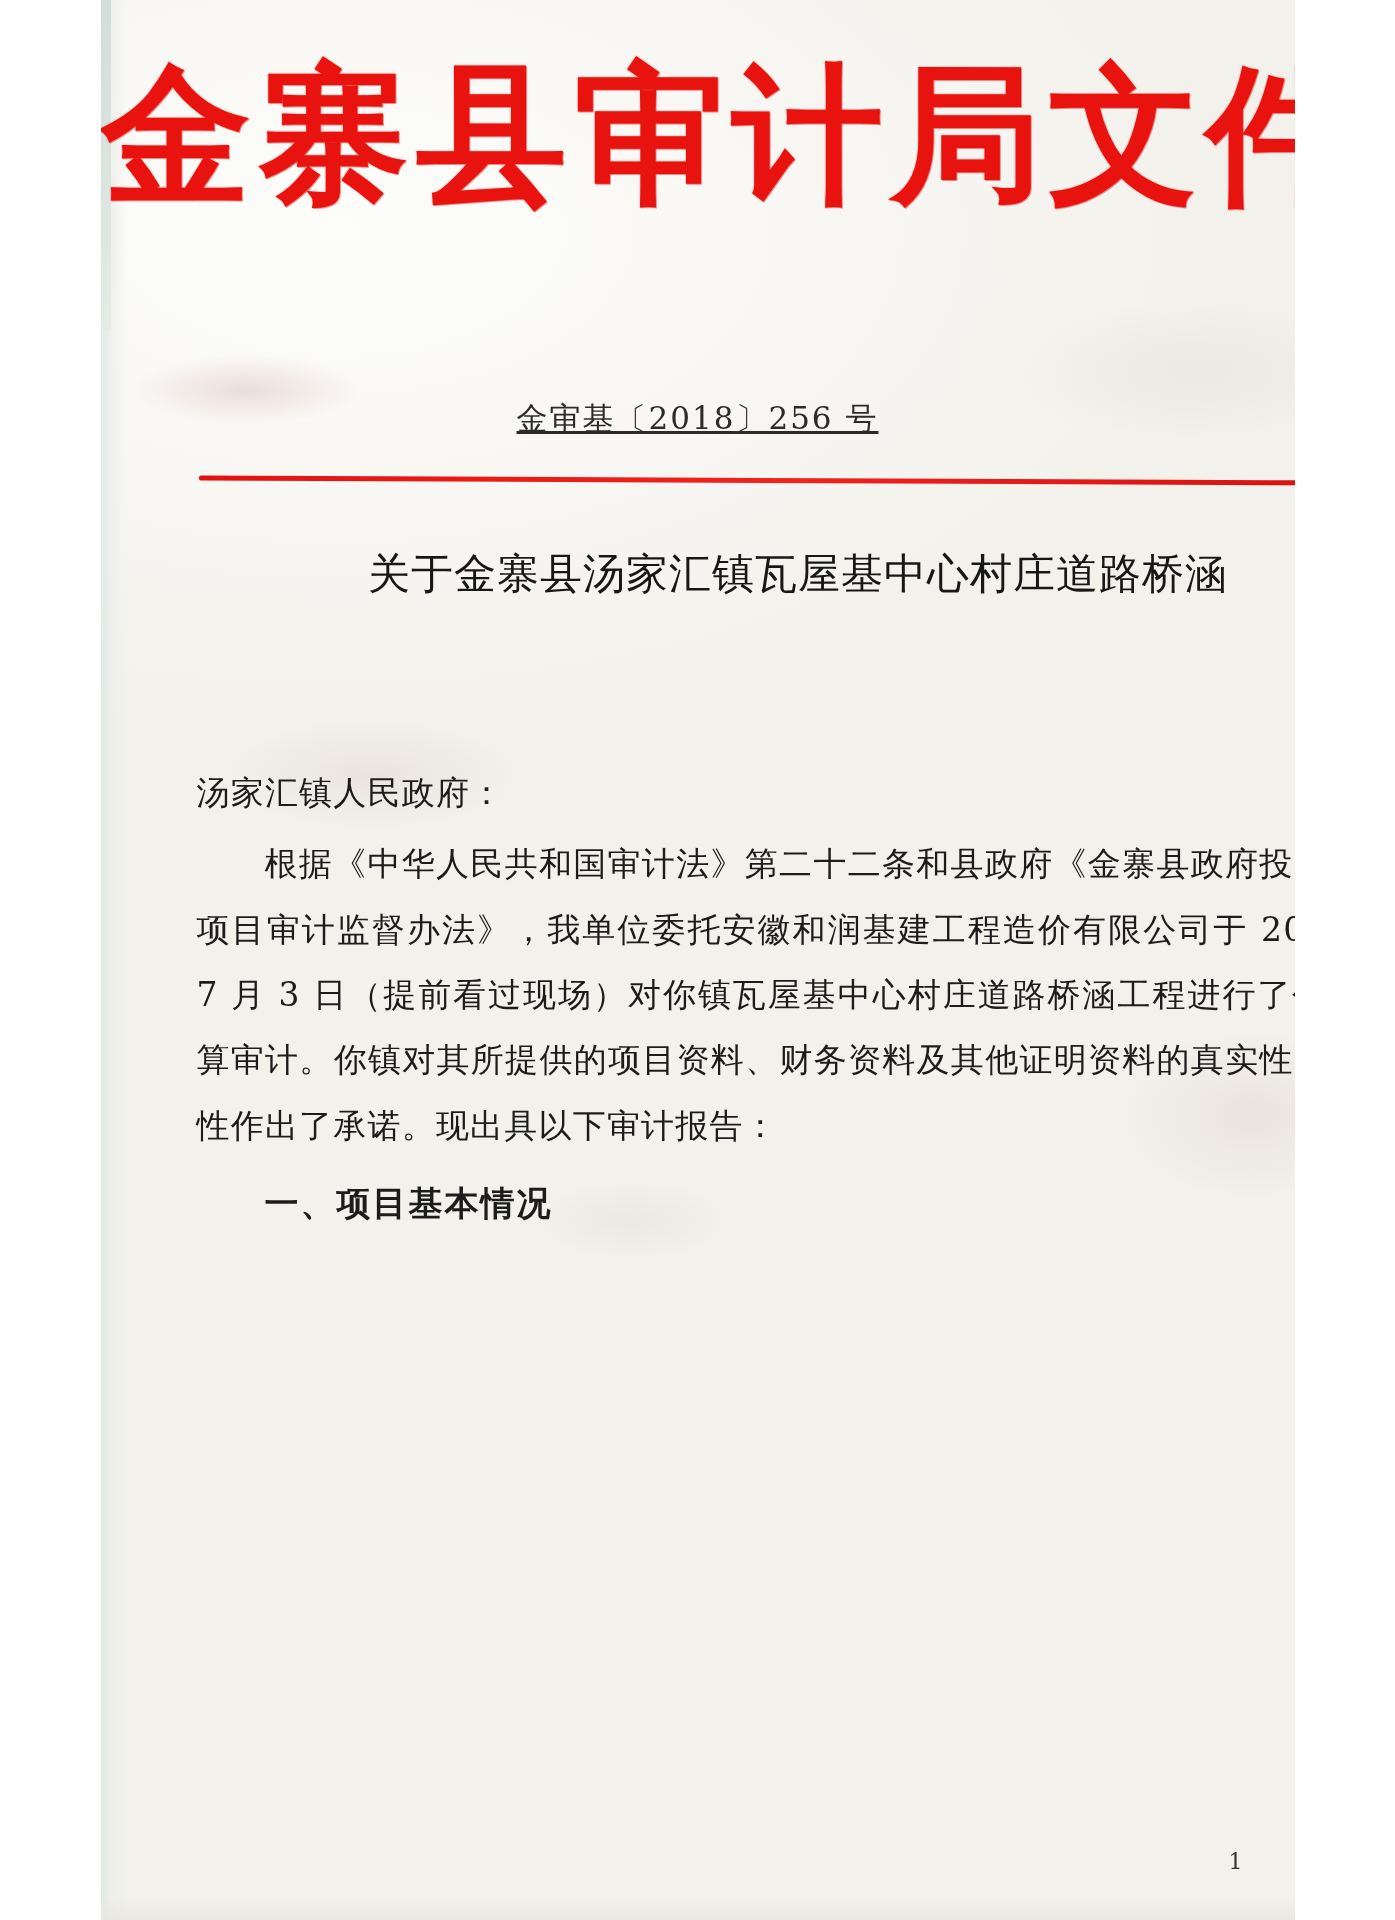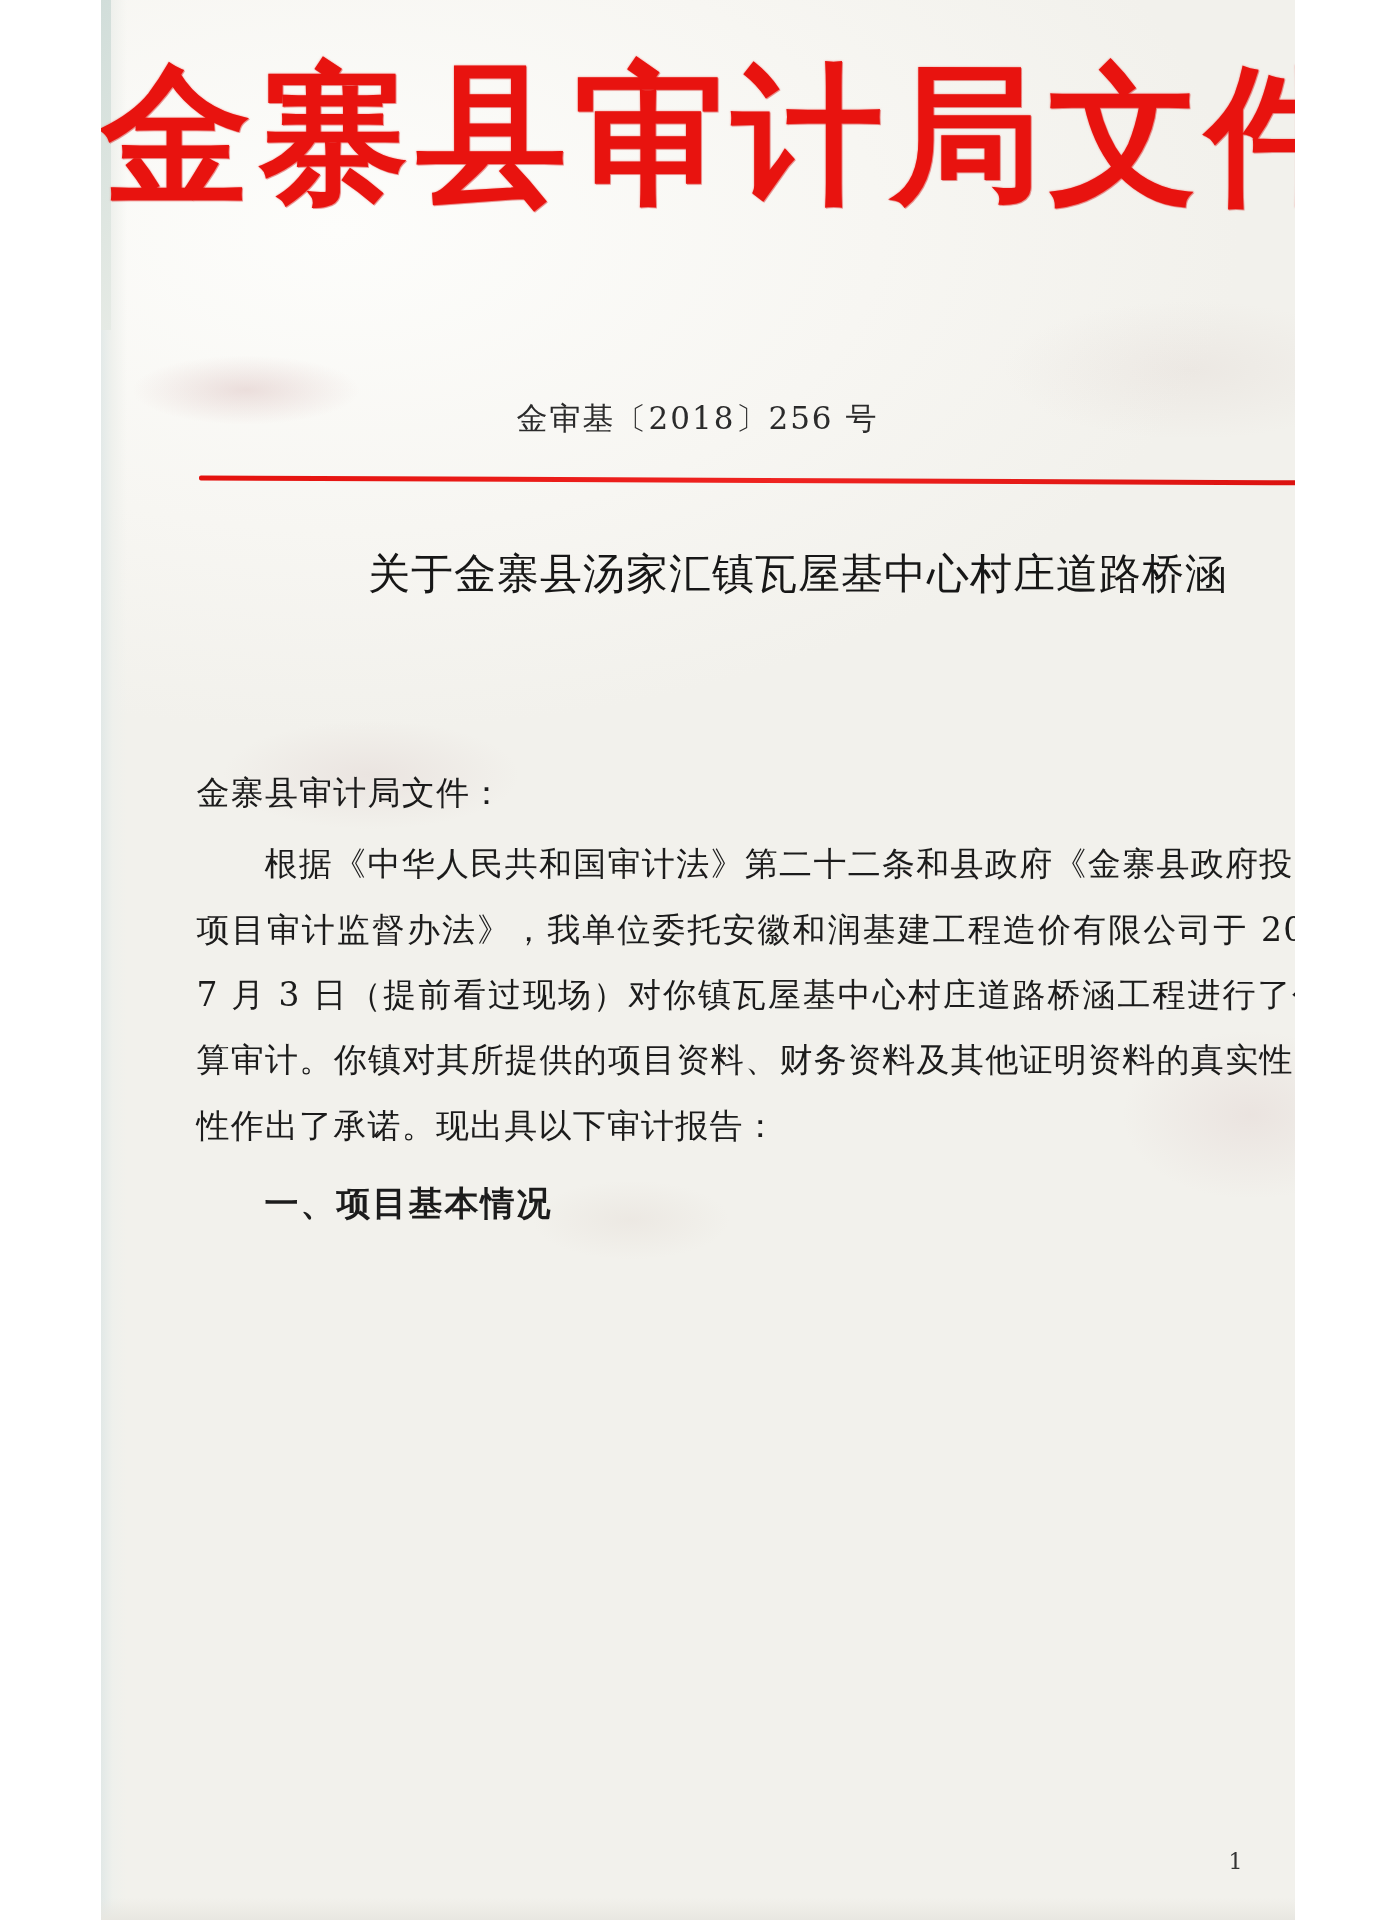--- a/index.html
+++ b/index.html
@@ -71,20 +71,21 @@
   .doc-number {
     position: absolute;
     top: 398px;
     left: 0;
     width: 100%;
     text-align: center;
     font-size: 31px;
     letter-spacing: 2px;
     color: #2b2b2b;
     font-family: "DejaVu Serif", serif;
+    text-decoration: underline;
   }
 
   .red-rule {
     position: absolute;
     top: 478px;
     left: 98px;
     width: 1160px;
     height: 5px;
     background: linear-gradient(90deg, #e4120e 0%, #ef2320 50%, #d9100d 100%);
     border-radius: 2px;
@@ -160,20 +161,20 @@
 
   <div class="doc-number">金审基〔2018〕256 号</div>
 
   <div class="red-rule"></div>
 
   <div class="title">
     <div>关于金寨县汤家汇镇瓦屋基中心村庄道路桥涵</div>
   </div>
 
   <div class="body-text">
-    <p class="salutation">金寨县审计局文件：</p>
+    <p class="salutation">汤家汇镇人民政府：</p>
     <p class="para">根据《中华人民共和国审计法》第二十二条和县政府《金寨县政府投资建设项目审计监督办法》，我单位委托安徽和润基建工程造价有限公司于 2018 年 7 月 3 日（提前看过现场）对你镇瓦屋基中心村庄道路桥涵工程进行了价款结算审计。你镇对其所提供的项目资料、财务资料及其他证明资料的真实性、完整性作出了承诺。现出具以下审计报告：</p>
     <p class="section-heading">一、项目基本情况</p>
   </div>
 
   <div class="page-number">1</div>
 
 </div>
 
 </body></html>

